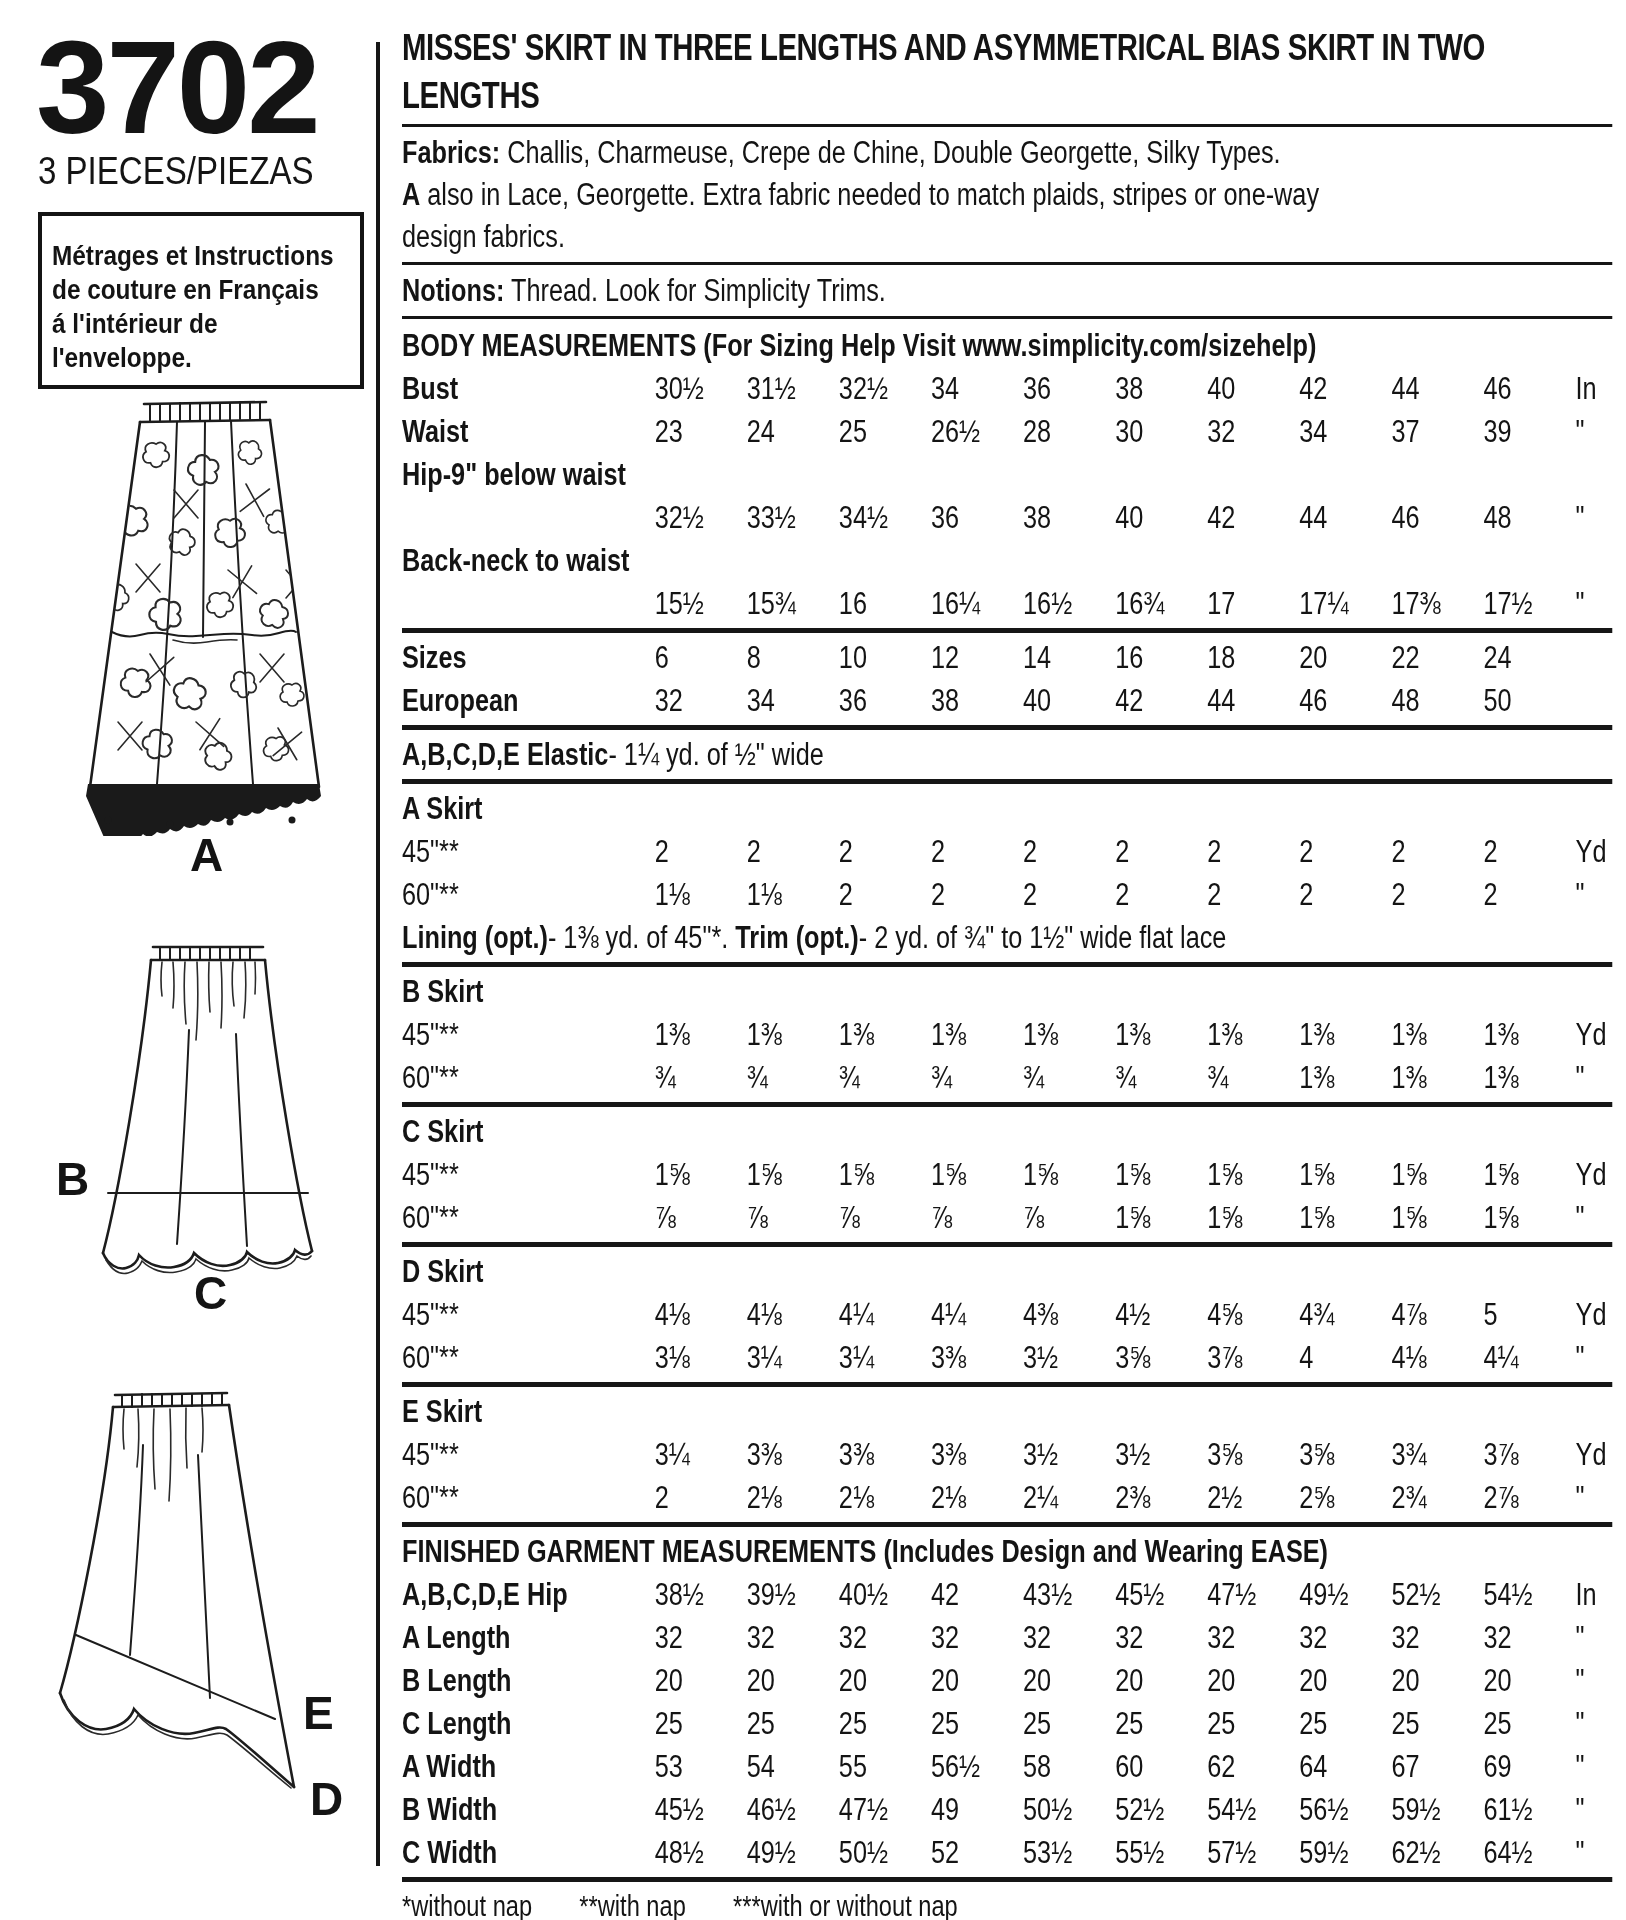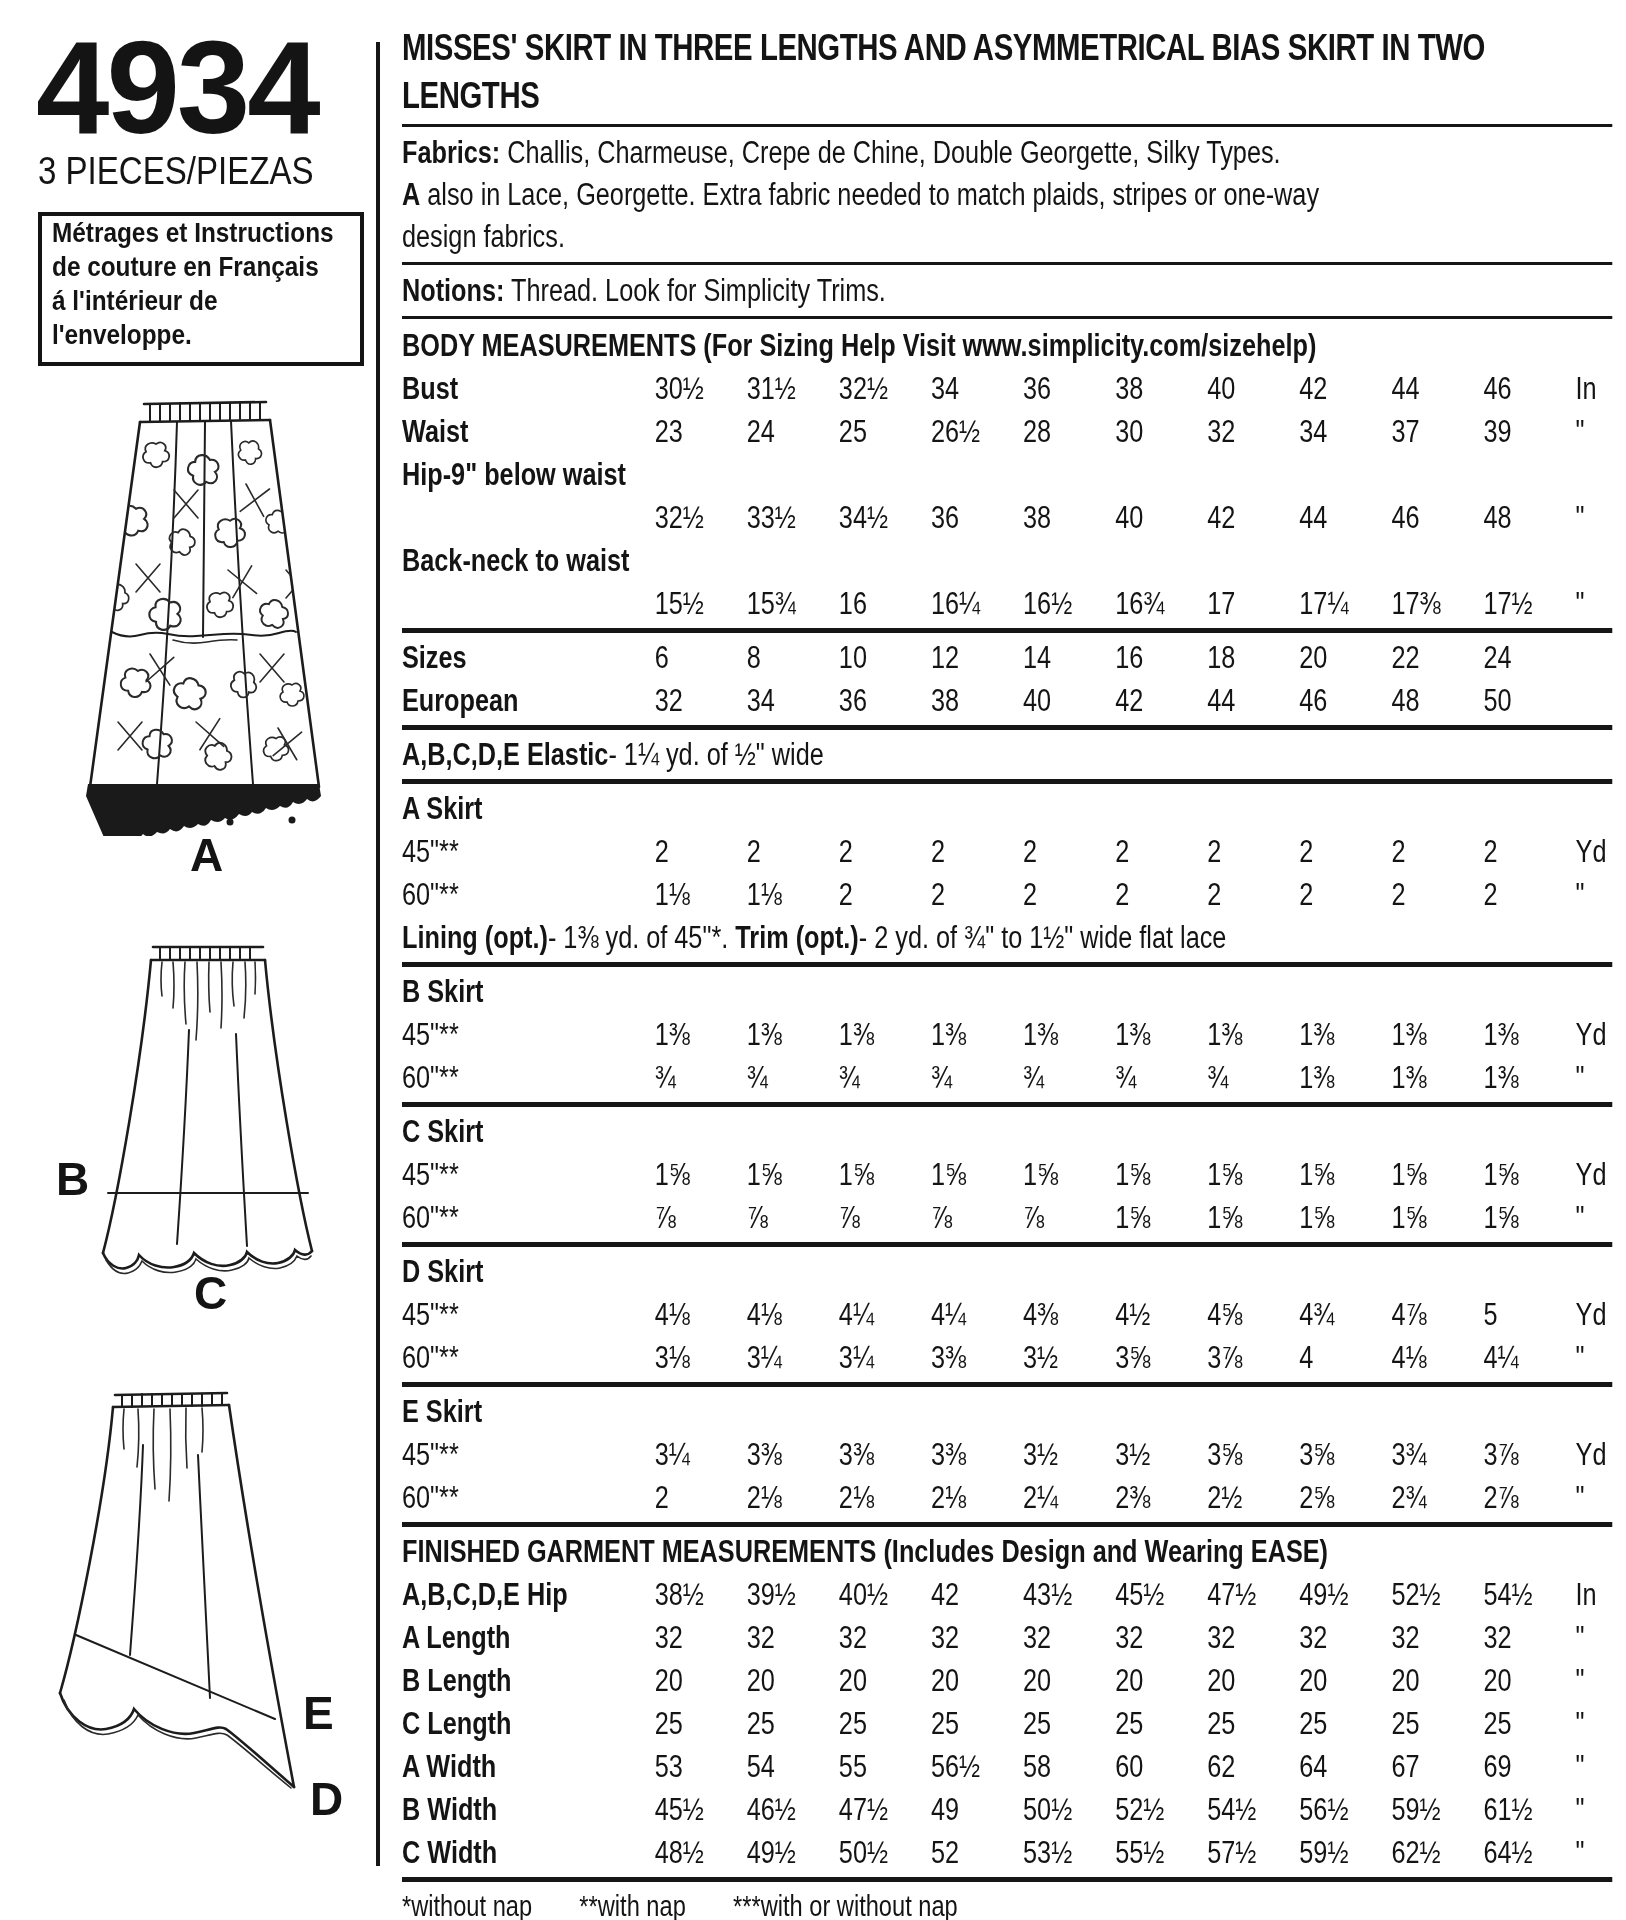--- a/index.html
+++ b/index.html
@@ -5,21 +5,21 @@
   * { margin:0; padding:0; box-sizing:border-box; }
   html,body { width:1626px; height:1920px; background:#ffffff; overflow:hidden;
               font-family:"Liberation Sans", sans-serif; color:#141414; }
   .abs { position:absolute; }
 
   
   #pattern-number { left:36px; top:22px; font-size:132px; font-weight:bold;
                     letter-spacing:-3px; line-height:1; }
   #pieces-line { left:38px; top:150px; font-size:38px;text-decoration:underline; }
   .cond { display:inline-block; transform:scaleX(0.87); transform-origin:0 0; white-space:nowrap; }
-  #french-box { left:38px; top:212px; width:326px; border:4px solid #141414; padding:0 10px 10px; }
+  #french-box { left:38px; top:212px; width:326px; border:4px solid #141414; padding:23px 10px 10px; }
   #french-box .fl { font-size:28px; font-weight:bold; line-height:34px; }
 
   .view-letter { font-size:46px; font-weight:bold; }
 
   #divider { left:376px; top:42px; width:4px; height:1824px; background:#161616; }
 
   svg { position:absolute; }
   .ln  { stroke:#1c1c1c; stroke-width:2;   fill:none; stroke-linecap:round; }
   .lnb { stroke:#1c1c1c; stroke-width:2.6; fill:none; stroke-linecap:round; }
   .lnt { stroke:#2a2a2a; stroke-width:1.6; fill:none; stroke-linecap:round; }
@@ -38,21 +38,21 @@
   .datarow { display:grid; grid-template-columns:310px repeat(10,113px) 1fr; align-items:center; }
   .cell { display:block; white-space:nowrap; }
   .trule { height:5px; background:#161616; margin:3px 0; }
   .note { }
   .footnotes { font-size:29px; }
   .footnotes span { margin-right:58px; }
 </style>
 </head>
 <body>
 
-<div class="abs" id="pattern-number">4934</div>
+<div class="abs" id="pattern-number">3702</div>
 <div class="abs" id="pieces-line"><span class="cond">3 PIECES/PIEZAS</span></div>
 
 <div class="abs" id="french-box">
   <div class="fl"><span class="cond">Métrages et Instructions</span></div>
   <div class="fl"><span class="cond">de couture en Français</span></div>
   <div class="fl"><span class="cond">á l'intérieur de</span></div>
   <div class="fl"><span class="cond">l'enveloppe.</span></div>
 </div>
 
 <svg class="abs" style="left:78px; top:392px;" width="252" height="444" viewBox="0 0 252 444">

